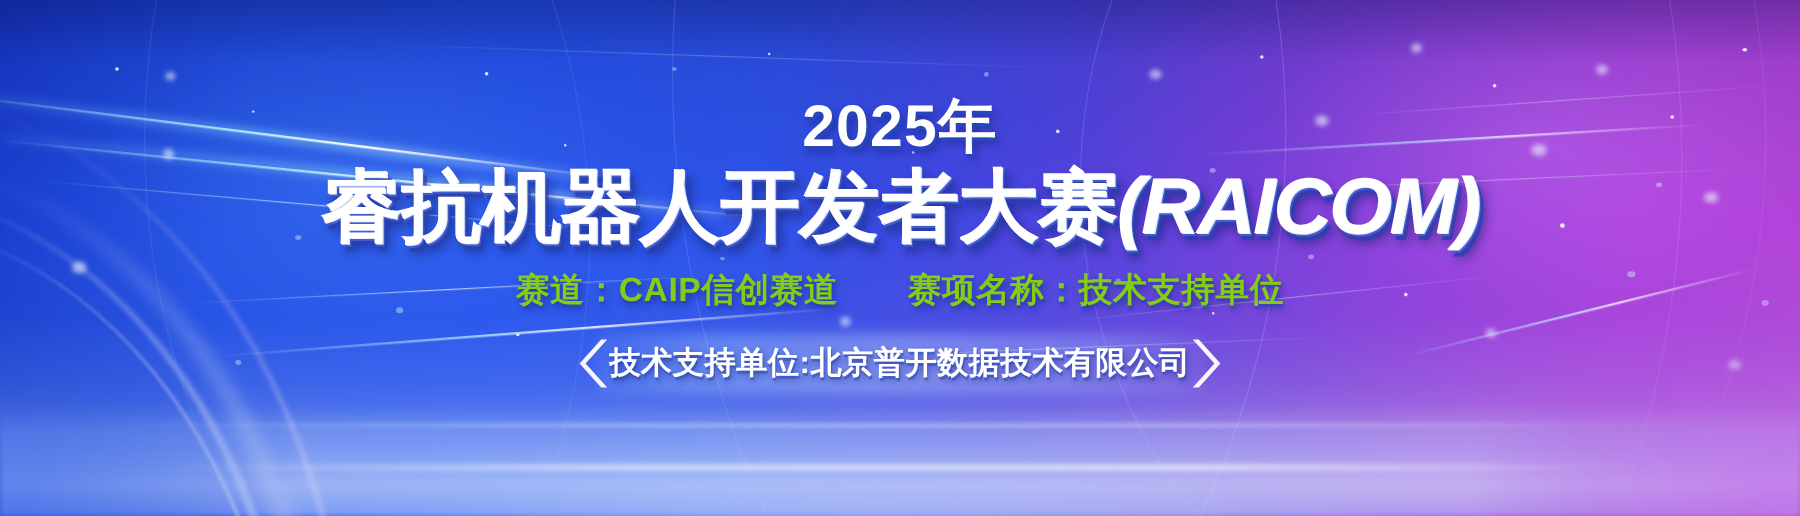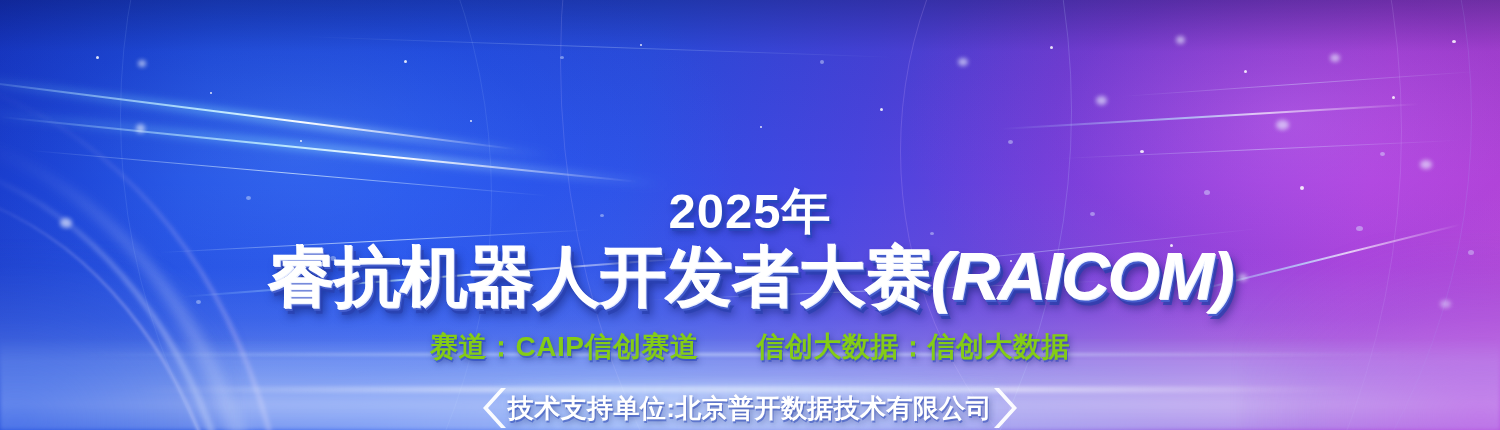--- a/index.html
+++ b/index.html
@@ -105,21 +105,20 @@
   .dot.dim{background:rgba(220,232,255,.45);}
 
   
   .content{
     position:absolute;
     inset:0;
     display:flex;
     flex-direction:column;
     align-items:center;
     z-index:40;
-    justify-content:flex-end;
   }
 
   .year{
     margin-top:82px;
     font-size:49px;
     font-weight:bold;
     color:#ffffff;
     letter-spacing:1px;
     line-height:1;
     text-shadow:
@@ -313,21 +312,21 @@
   <div class="content">
 
     <div class="year">2025年</div>
 
     <div class="maintitle">
       <span>睿抗机器人开发者大赛</span><span class="rom">(RAICOM)</span>
     </div>
 
     <div class="subrow">
       <span>赛道：CAIP信创赛道</span>
-      <span>信创大数据：信创大数据</span>
+      <span>赛项名称：技术支持单位</span>
     </div>
 
     <div class="bandwrap">
       <div class="band-bg"></div>
 
       <div class="chev">
         <svg width="26" height="44" viewBox="0 0 26 44">
           <polygon points="24,2 6,22 24,42 19,42 1,22 19,2" fill="#ffffff" opacity="0.95"></polygon>
         </svg>
       </div>

